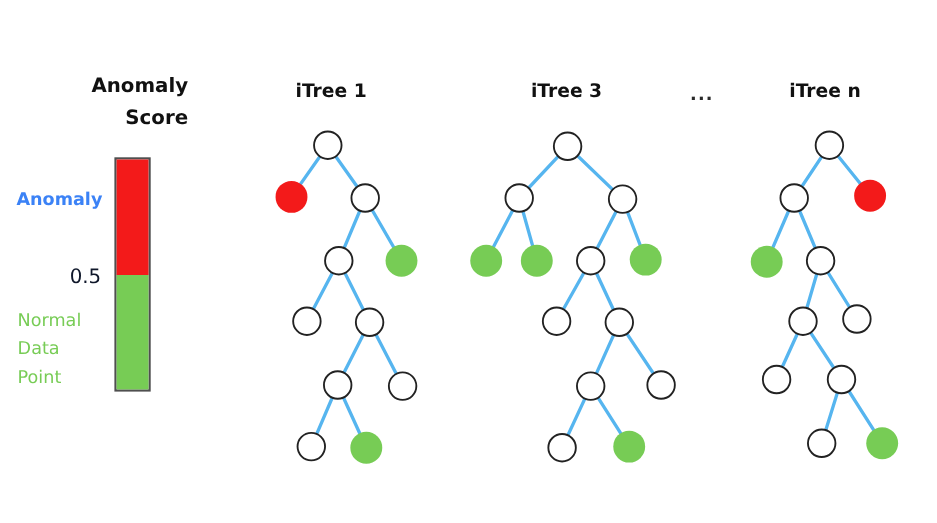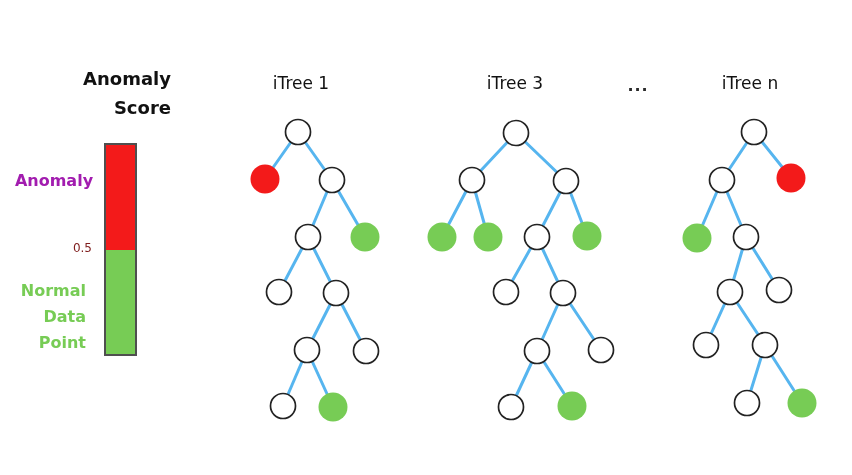--- a/index.html
+++ b/index.html
@@ -9,43 +9,43 @@
     font-family:"DejaVu Sans","Liberation Sans",sans-serif;
   }
   .abs{position:absolute}
 
   
   #legend-title{left:70px;top:64px;width:101px;text-align:right;
     font-size:18px;font-weight:bold;line-height:29px;color:#111}
   #anomaly-label{left:4px;top:171px;width:100px;text-align:center;
     font-size:16px;font-weight:bold}
   #threshold-label{left:34px;top:241px;width:58px;text-align:right;
-    font-size:12px;color:#7f1d1d}
-  #normal-label{left:16px;top:278px;width:70px;text-align:right;
-    font-size:16px;font-weight:bold;line-height:26px}
+    font-size:18px;color:#0f172a}
+  #normal-label{left:16px;top:278px;width:70px;text-align:left;
+    font-size:16px;font-weight:normal;line-height:26px}
   #score-bar{left:104px;top:143px;width:33px;height:213px;
     border:2px solid #4f4f4f;box-sizing:border-box}
   #score-bar .seg{width:100%;height:50%}
 
   
   .tree-title{top:73px;transform:translateX(-50%);font-size:17px;
-    font-weight:normal;color:#111;white-space:nowrap}
+    font-weight:bold;color:#111;white-space:nowrap}
   #tree-title-1{left:301px}
   #tree-title-2{left:515px}
   #tree-title-n{left:750px}
   #forest-ellipsis{left:638px;top:76px;transform:translateX(-50%);
     font-size:16px;font-weight:bold;color:#2a2a2a;letter-spacing:1px}
 
   #forest-svg{left:0;top:0}
 </style>
 </head>
 <body>
 
 <div class="abs" id="legend-title">Anomaly Score</div>
-<div class="abs" id="anomaly-label" style="color: #a21caf;">Anomaly</div>
+<div class="abs" id="anomaly-label" style="color: #3b82f6;">Anomaly</div>
 <div class="abs" id="threshold-label">0.5</div>
 <div class="abs" id="normal-label" style="color: rgb(119, 204, 85);">Normal Data Point</div>
 <div class="abs" id="score-bar" style="border-color: rgb(79, 79, 79);">
   <div class="seg" style="background: rgb(243, 26, 26);"></div>
   <div class="seg" style="background: rgb(119, 204, 85);"></div>
 </div>
 
 <div class="abs tree-title" id="tree-title-1">iTree 1</div>
 <div class="abs tree-title" id="tree-title-2">iTree 3</div>
 <div class="abs" id="forest-ellipsis">...</div>

